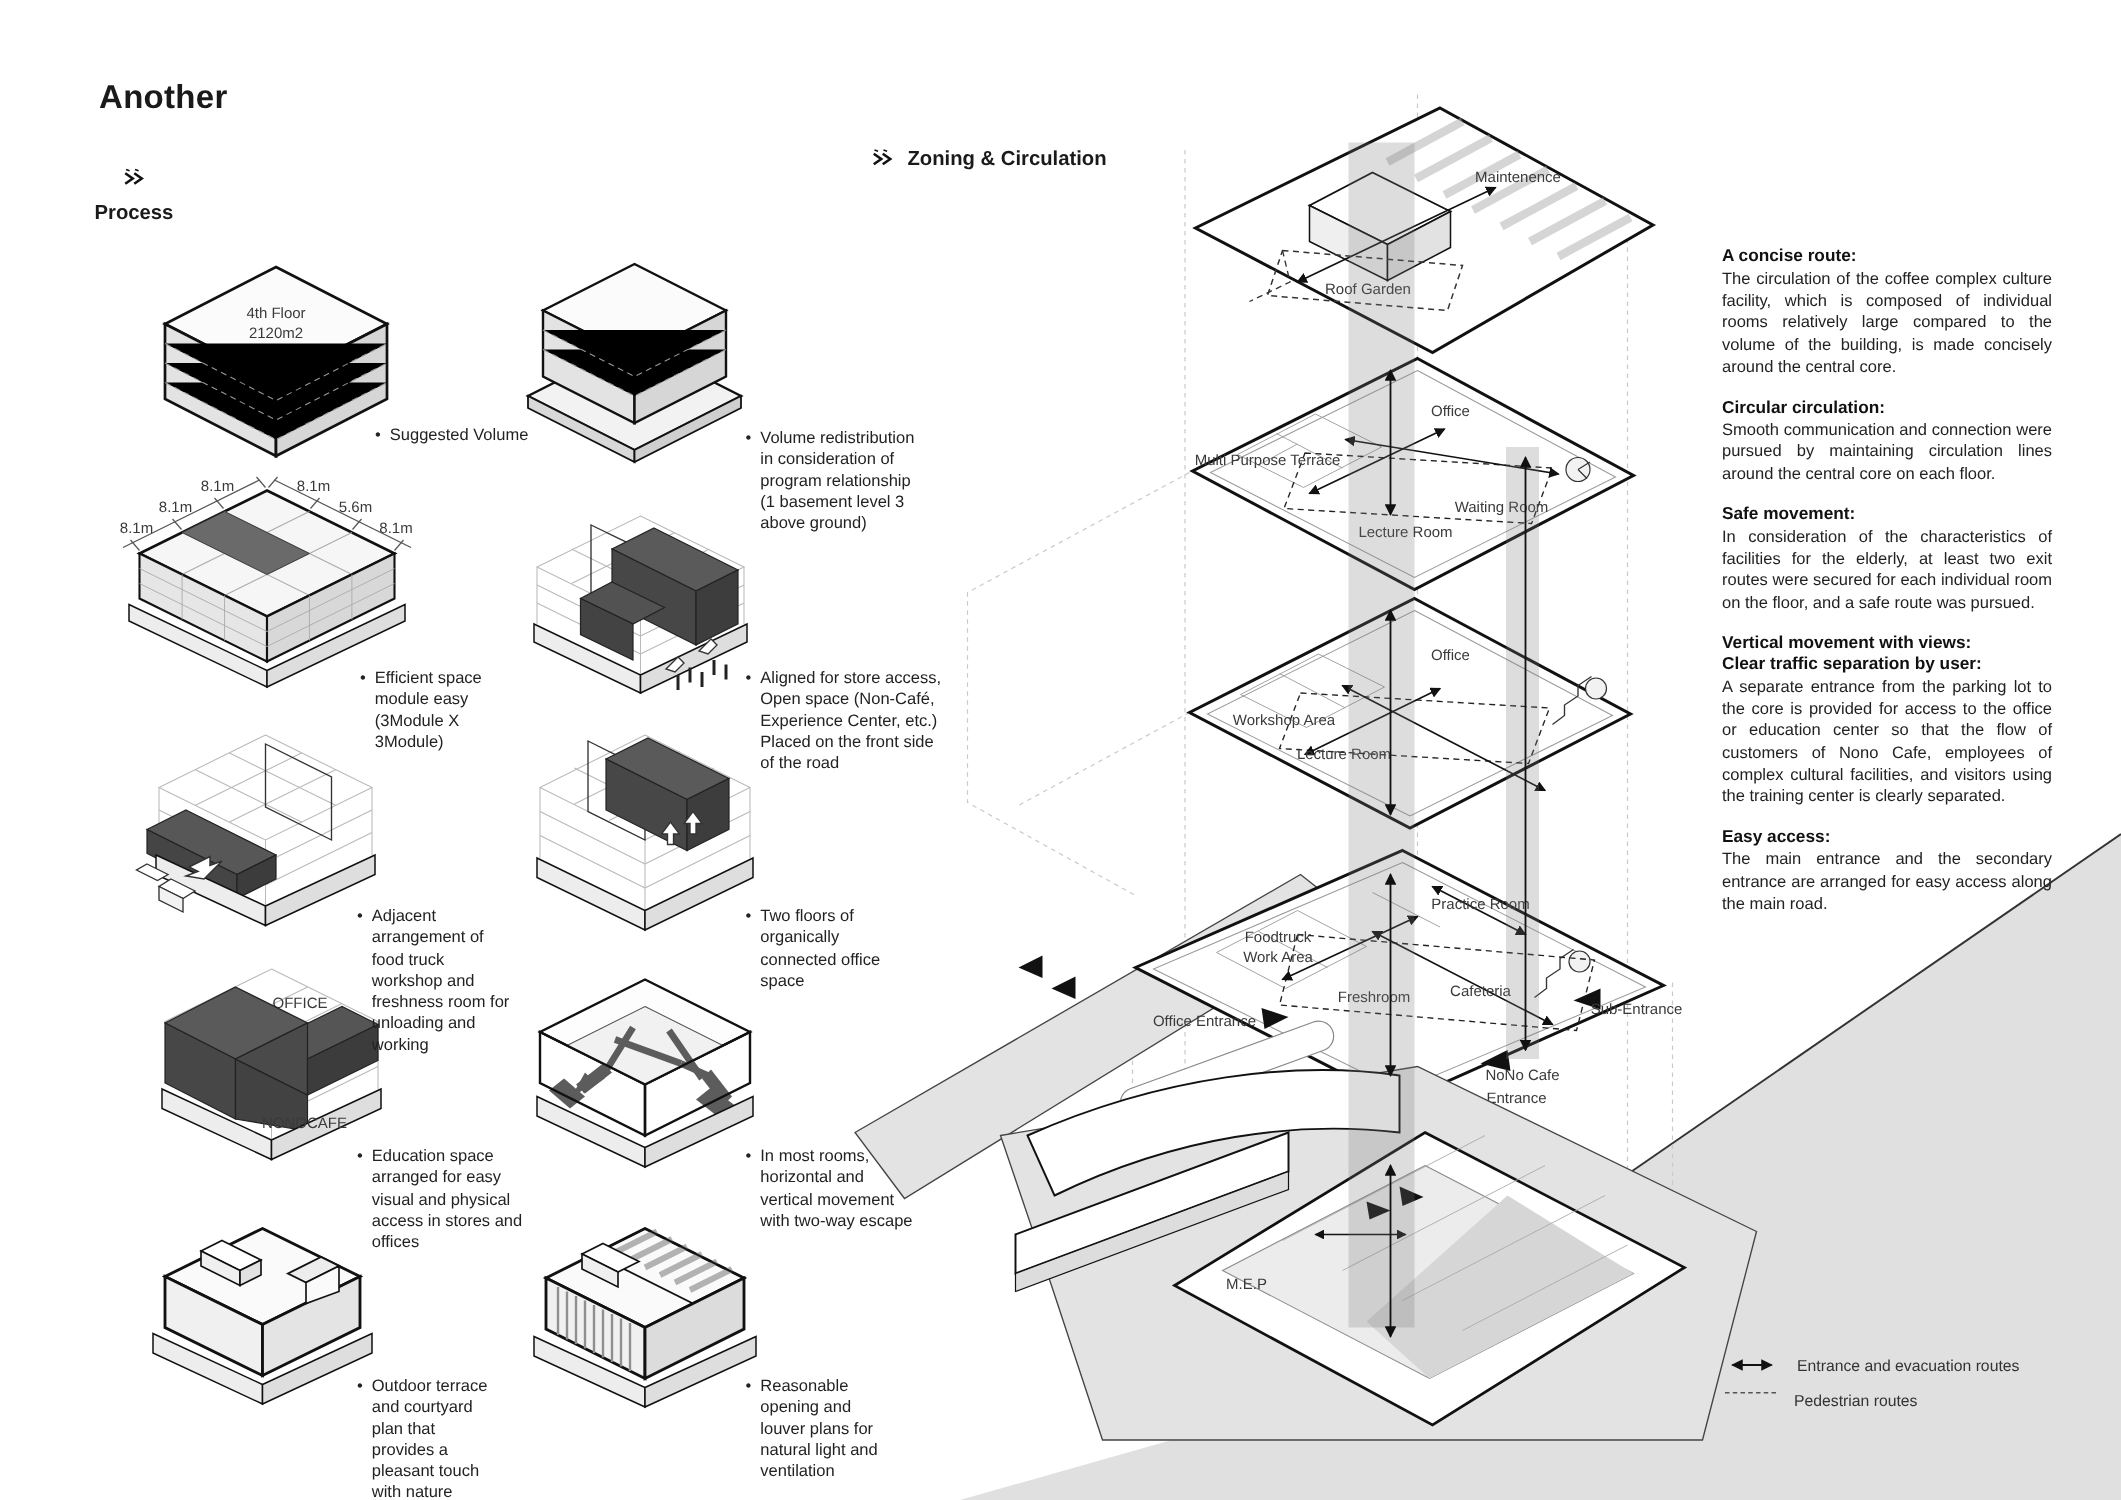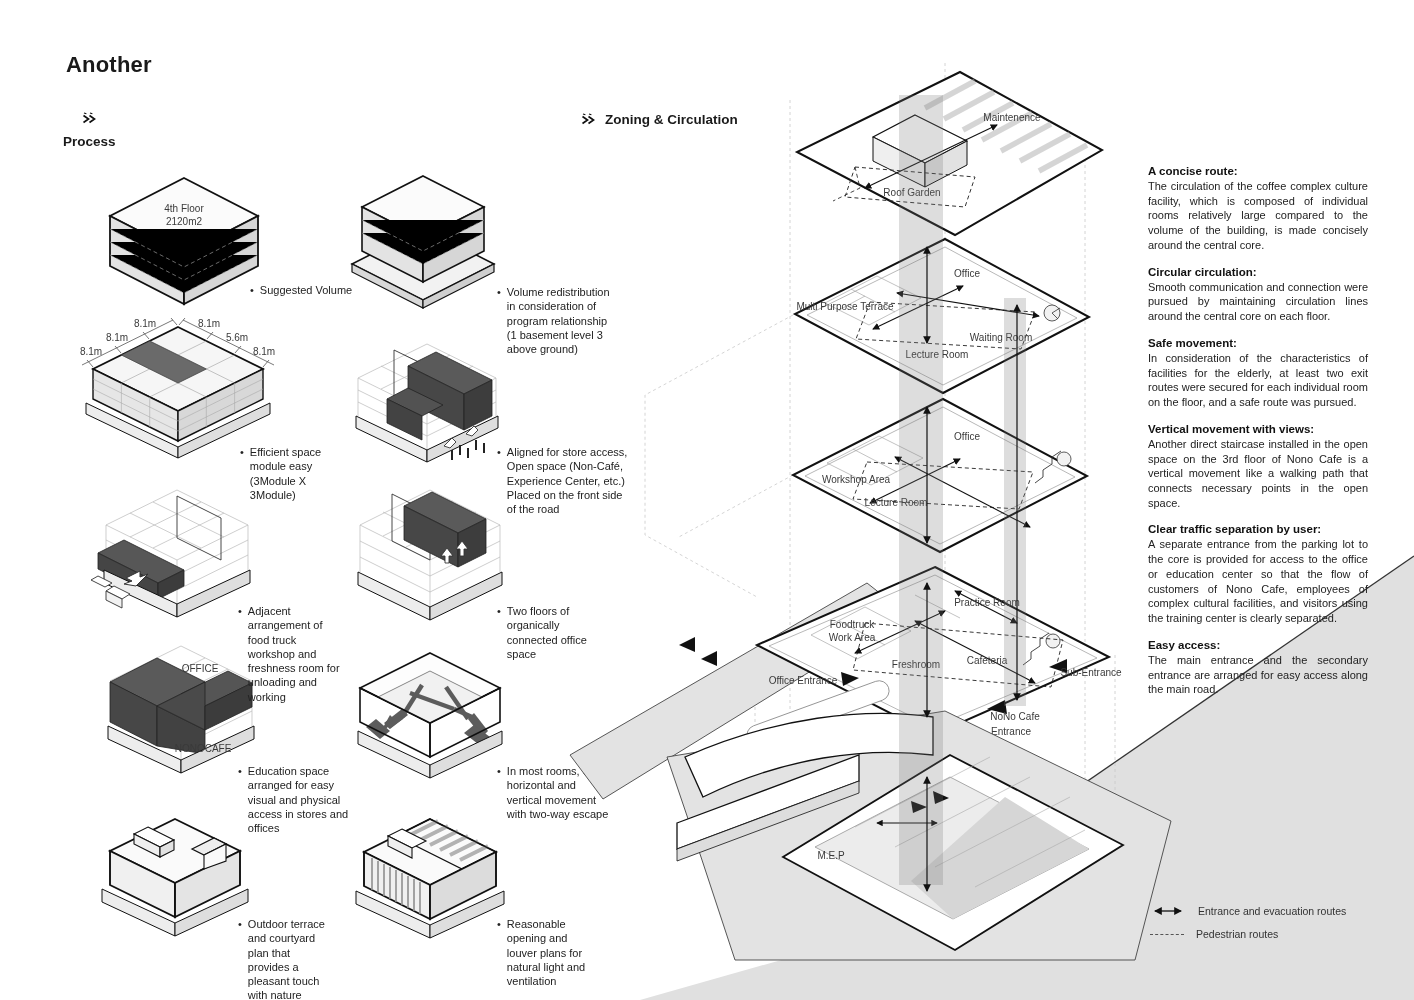--- a/index.html
+++ b/index.html
@@ -10,42 +10,42 @@
   .abs{position:absolute;}
   .bg{position:absolute;left:0;top:0;z-index:0;}
   .fg{z-index:1;}
   .page-title{left:66px;top:52px;font-size:22px;font-weight:800;letter-spacing:.2px;}
   .sec-head{display:flex;align-items:center;gap:8px;font-size:13.5px;font-weight:700;}
   .bullet{display:flex;gap:6px;font-size:11px;line-height:1.3;color:#222;}
   .bullet .dot{font-size:11px;line-height:1.3;}
   .notes{left:1148px;top:165px;width:220px;}
   .note h4{margin:0 0 2px 0;font-size:11.5px;font-weight:700;color:#111;}
   .note p{margin:0 0 13px 0;font-size:11px;line-height:1.34;text-align:justify;color:#222;}
-  .legend-row{display:flex;align-items:center;gap:12px;font-size:10.5px;color:#333;margin-bottom:11px;}
+  .legend-row{display:flex;align-items:flex-start;gap:12px;font-size:10.5px;color:#333;margin-bottom:11px;}
   .dash-swatch{width:34px;border-top:1.6px dashed #555;height:0;}
 </style>
 </head>
 <body>
 
 <svg class="bg" width="1414" height="1000">
   <polygon points="1414,556 770,1000 1414,1000" fill="#e0e0e0"></polygon>
   <line x1="1414" y1="556" x2="770" y2="1000" stroke="#333" stroke-width="1.3"></line>
   <polygon points="640,1000 940,915 1240,1000" fill="#e0e0e0"></polygon>
 </svg>
 
 <div class="abs fg page-title">Another</div>
 
 <div class="abs fg sec-head" style="left:63px;top:112px;flex-direction:column;">
   <svg width="17" height="14">
     <path d="M2.5 3.5 L7.5 7 L2.5 10.5 M8.5 3.5 L13.5 7 L8.5 10.5" stroke="#111" stroke-width="1.7" fill="none"></path>
     <path d="M3 1 L5.4 1.8 M9 1 L11.4 1.8" stroke="#111" stroke-width="1.1"></path>
   </svg>
   <span>Process</span>
 </div>
-<div class="abs fg sec-head" style="left:580px;top:112px;align-items:center;">
+<div class="abs fg sec-head" style="left:580px;top:98px;align-items:center;">
   <svg width="17" height="14">
     <path d="M2.5 3.5 L7.5 7 L2.5 10.5 M8.5 3.5 L13.5 7 L8.5 10.5" stroke="#111" stroke-width="1.7" fill="none"></path>
     <path d="M3 1 L5.4 1.8 M9 1 L11.4 1.8" stroke="#111" stroke-width="1.1"></path>
   </svg>
   <span>Zoning &amp; Circulation</span>
 </div>
 
 <svg class="abs fg" style="left:100px;top:172px;" width="168" height="138" viewBox="0 0 168 138">
   <polygon points="84,6 158,44 84,82 10,44" fill="#fbfbfb" stroke="#111" stroke-width="1.8"></polygon>
   <polygon points="10,44 84,82 84,132 10,94" fill="#e3e3e3" stroke="#111" stroke-width="1.8"></polygon>
@@ -490,21 +490,20 @@
   <div class="note">
     <h4>Circular circulation:</h4>
     <p>Smooth communication and connection were pursued by maintaining circulation lines around the central core on each floor.</p>
   </div>
   <div class="note">
     <h4>Safe movement:</h4>
     <p>In consideration of the characteristics of facilities for the elderly, at least two exit routes were secured for each individual room on the floor, and a safe route was pursued.</p>
   </div>
   <div class="note">
     <h4>Vertical movement with views:</h4>
-    <p>Another direct staircase installed in the open space on the 3rd floor of Nono Cafe is a vertical movement like a walking path that connects necessary points in the open space.</p>
   </div>
   <div class="note">
     <h4>Clear traffic separation by user:</h4>
     <p>A separate entrance from the parking lot to the core is provided for access to the office or education center so that the flow of customers of Nono Cafe, employees of complex cultural facilities, and visitors using the training center is clearly separated.</p>
   </div>
   <div class="note">
     <h4>Easy access:</h4>
     <p>The main entrance and the secondary entrance are arranged for easy access along the main road.</p>
   </div>
 </div>

